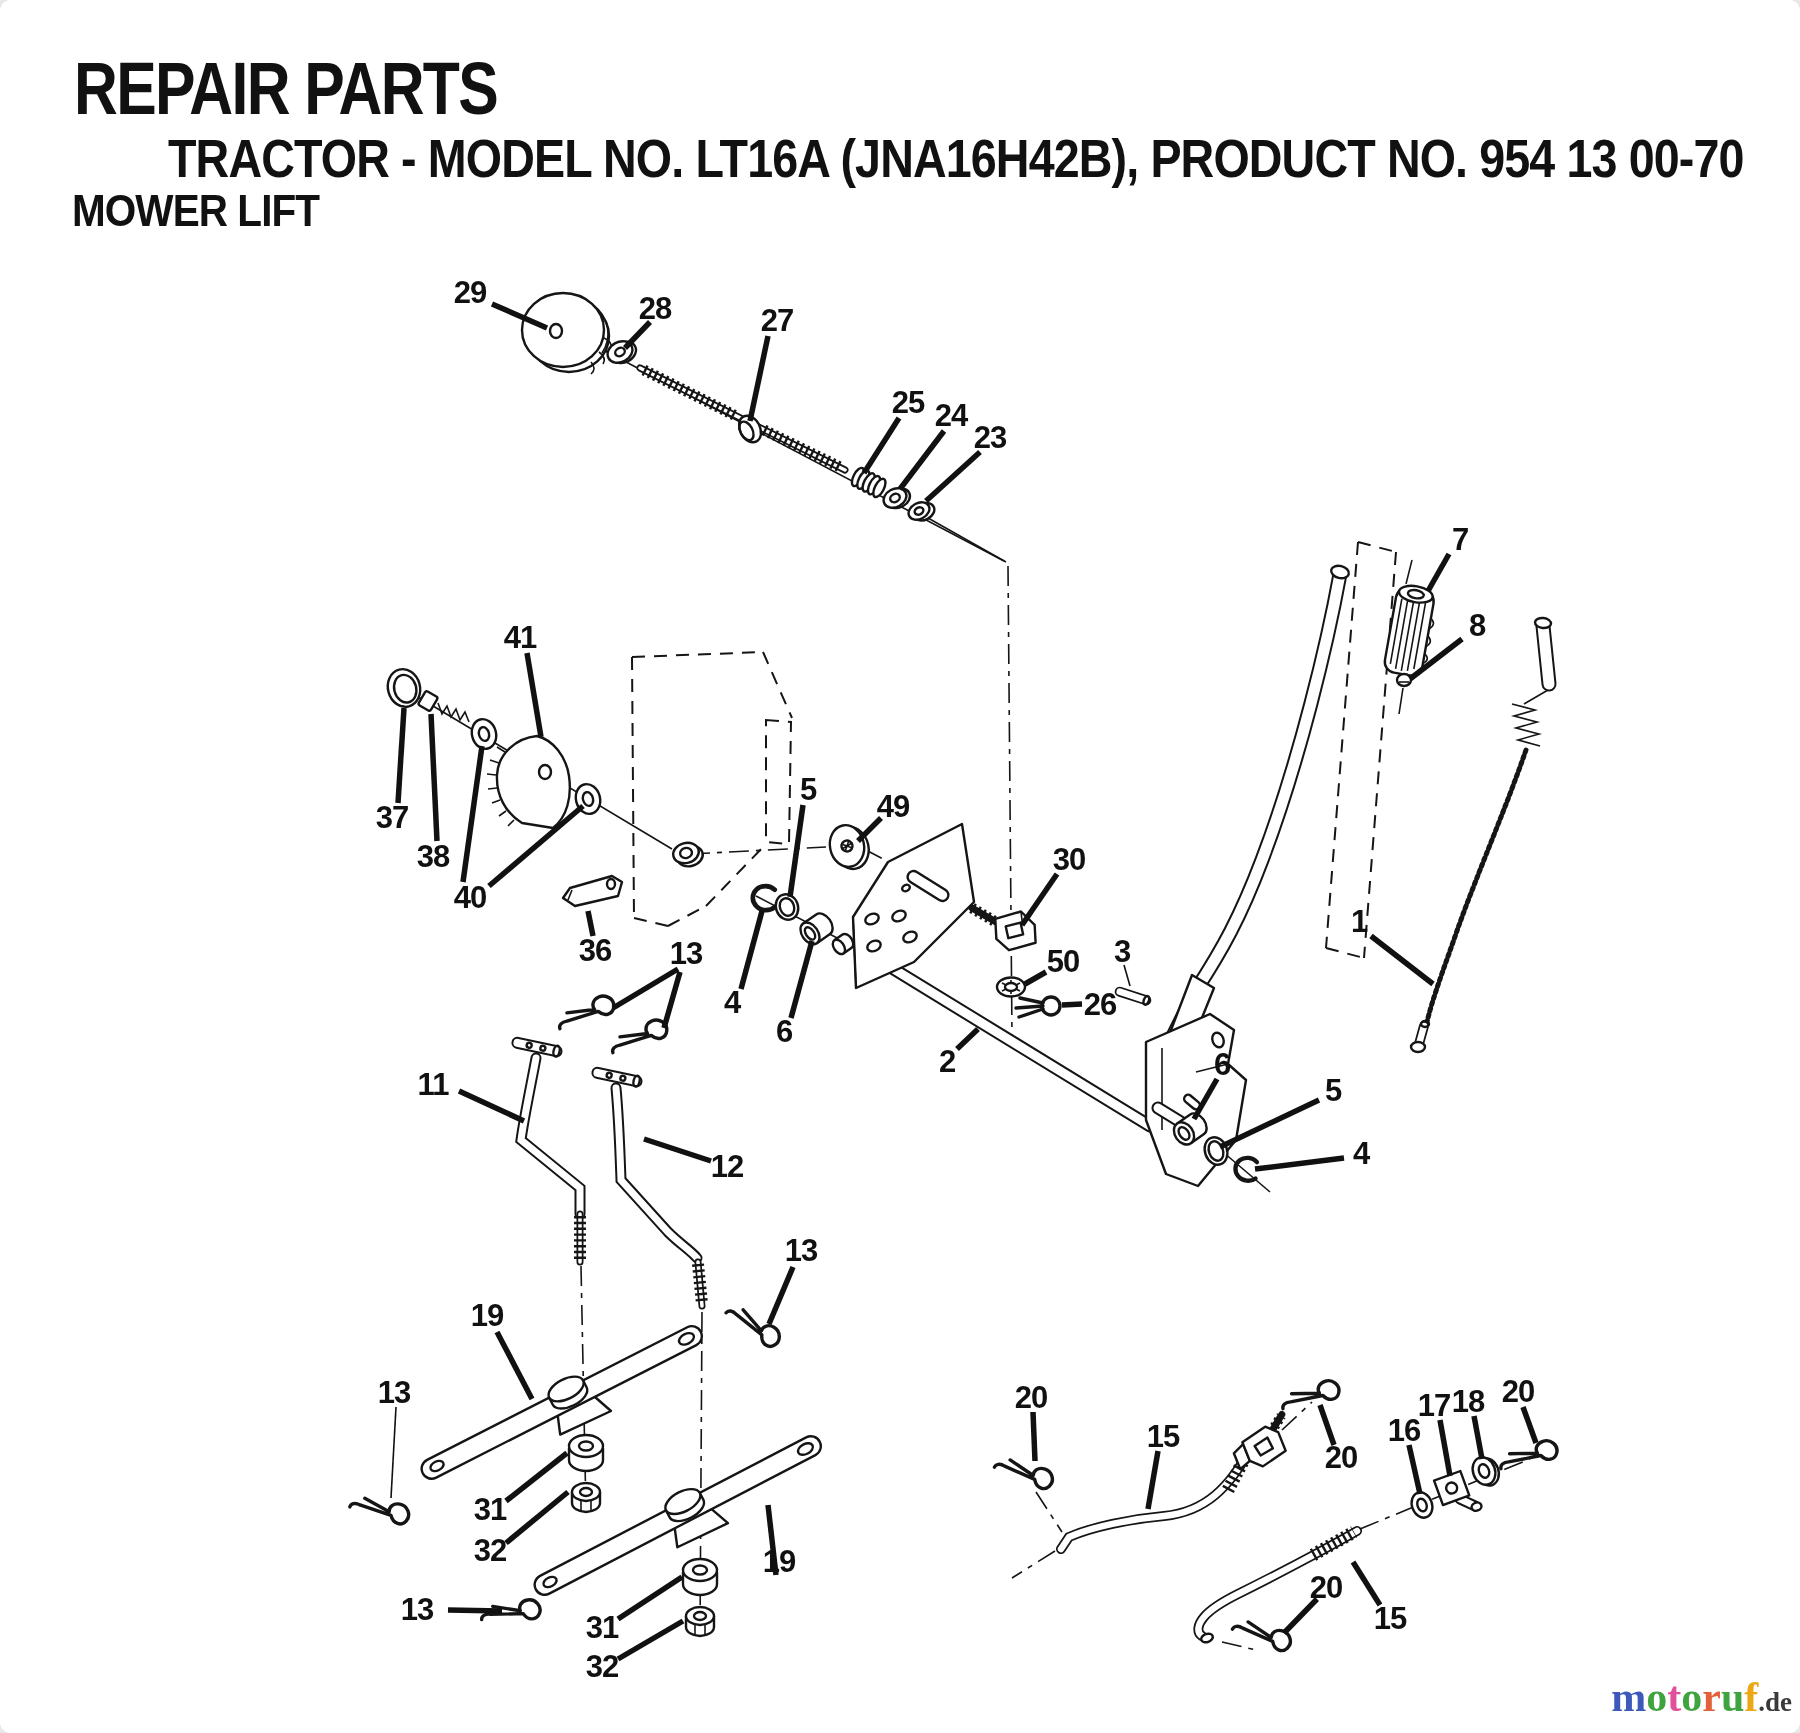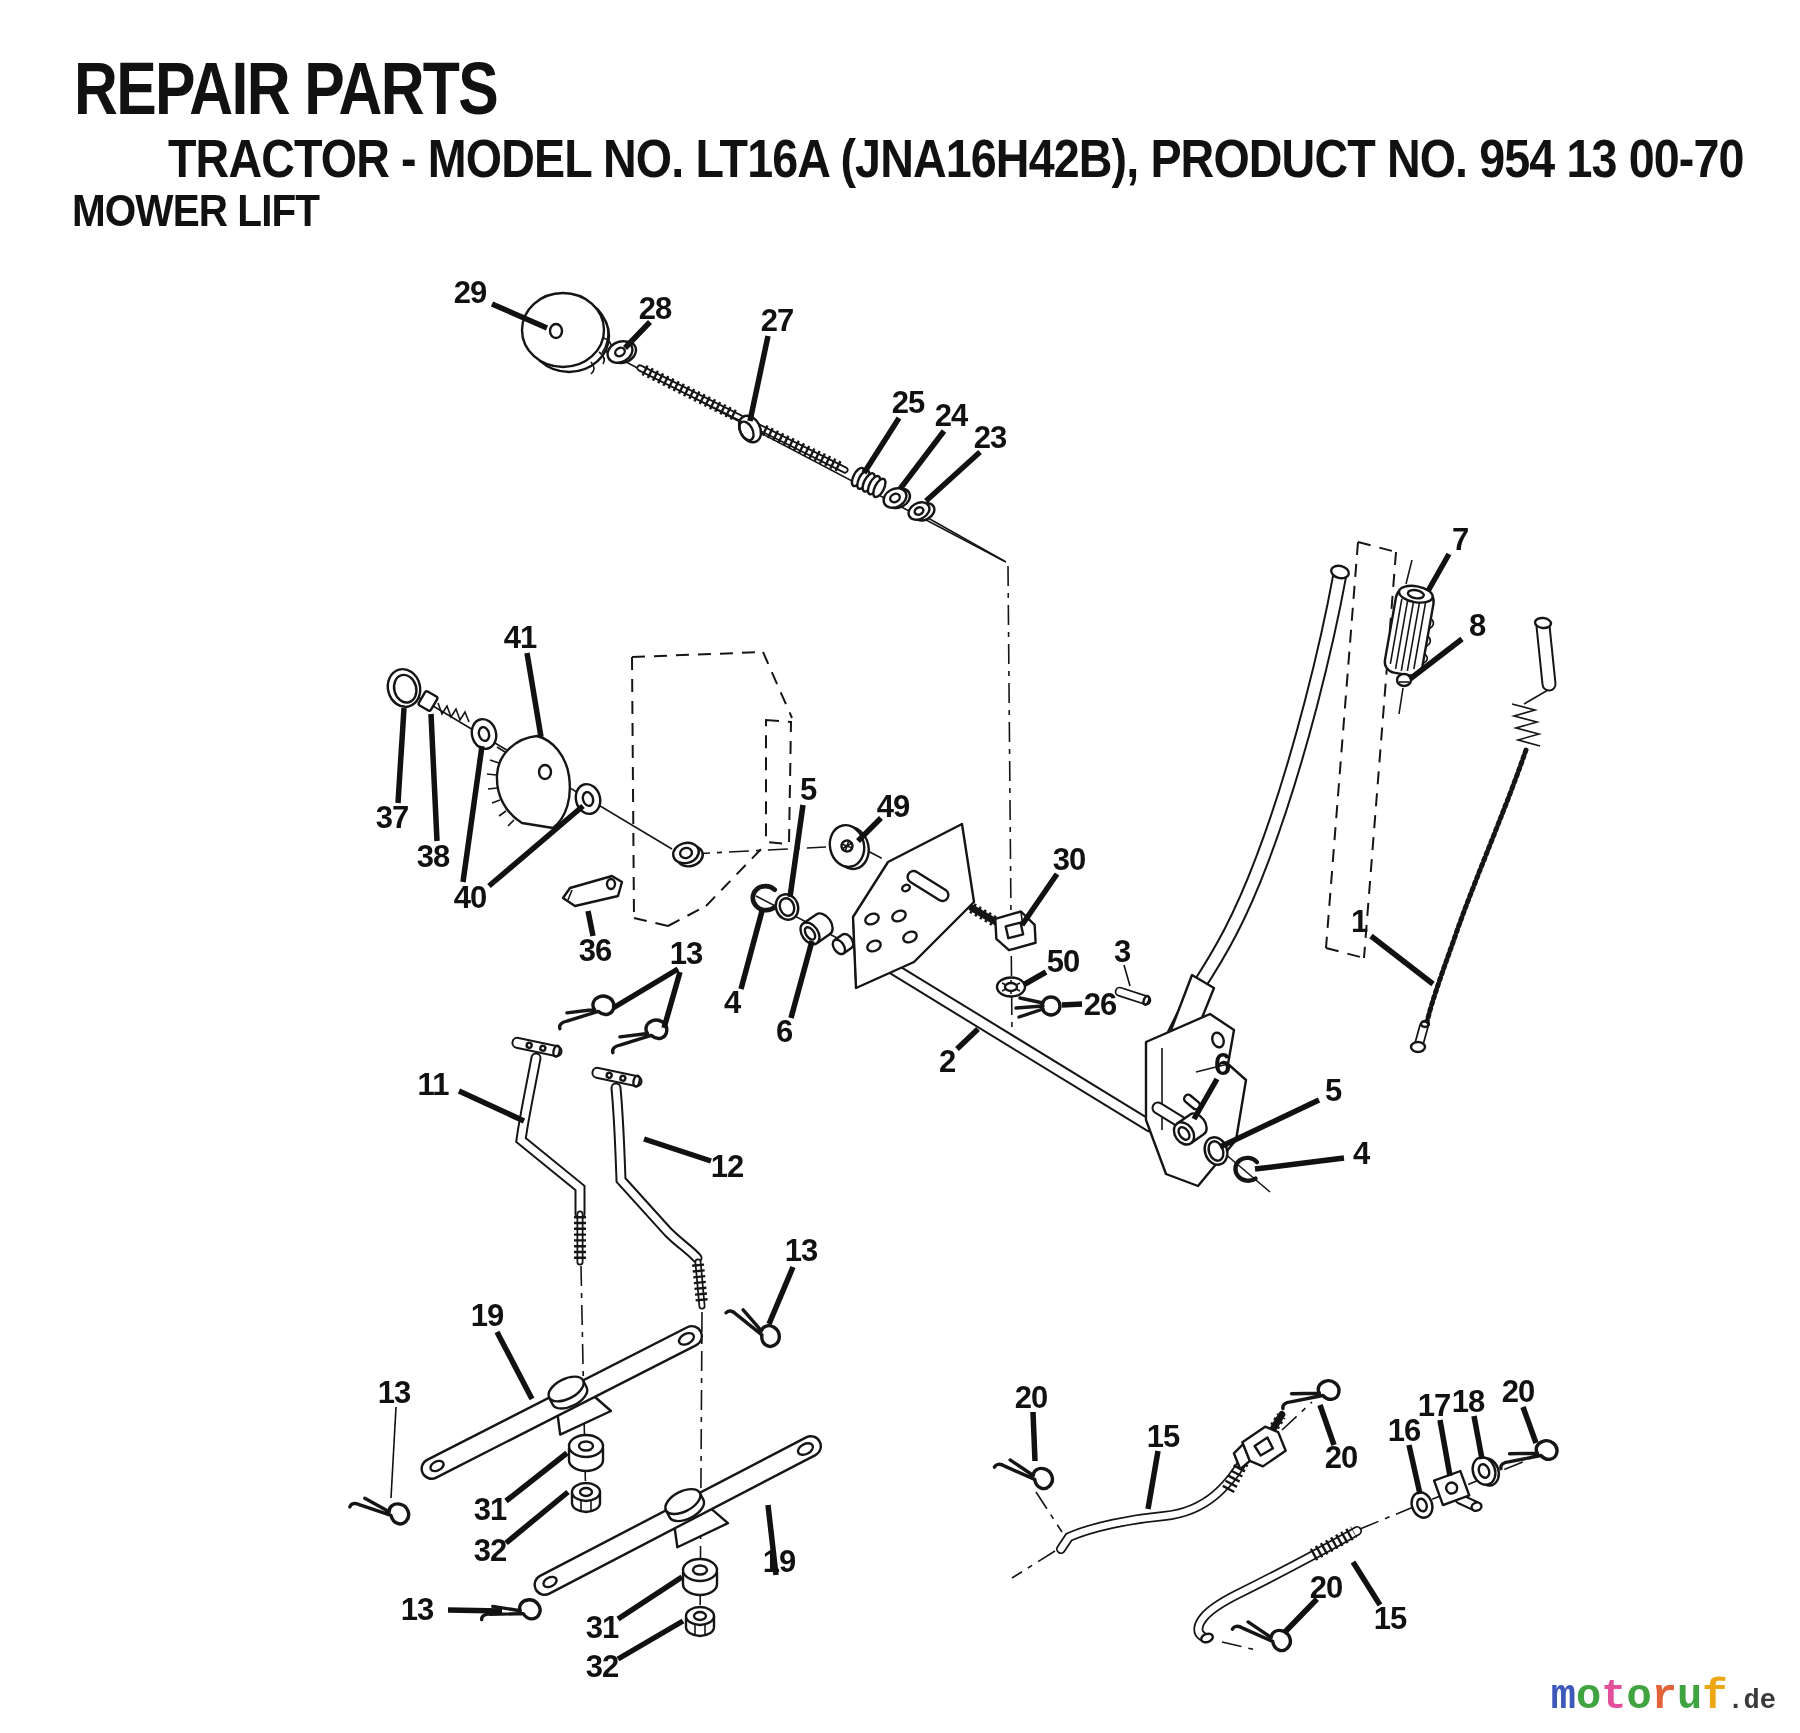--- a/index.html
+++ b/index.html
@@ -1,24 +1,24 @@
 <!DOCTYPE html>
 <html><head>
 <meta charset="utf-8">
 <style>
   html,body{margin:0;padding:0;background:#e8e8e8;}
   .page{position:relative;width:1800px;height:1733px;background:#ffffff;overflow:hidden;
-        font-family:"Liberation Sans", sans-serif;color:#111;}
+        font-family:"Liberation Sans", sans-serif;color:#111;border-radius:11px;}
   .hdr-title{position:absolute;left:74px;top:46px;font-size:74px;font-weight:700;letter-spacing:-2px;
              transform:scaleX(.82);transform-origin:left top;white-space:nowrap;}
   .hdr-sub{position:absolute;left:168px;top:128px;font-size:53px;font-weight:700;letter-spacing:-1px;
            transform:scaleX(.88);transform-origin:left top;white-space:nowrap;}
   .hdr-section{position:absolute;left:72px;top:186px;font-size:44px;font-weight:700;letter-spacing:-1px;
                transform:scaleX(.92);transform-origin:left top;white-space:nowrap;}
-  .watermark{position:absolute;right:24px;bottom:12px;font-family:Liberation Mono, monospace;
+  .watermark{position:absolute;right:8px;bottom:12px;font-family:Liberation Serif, serif;
              font-weight:700;font-size:42px;letter-spacing:0px;white-space:nowrap;}
   .watermark .suffix{font-size:27px;color:#3a3a3a;font-weight:700;}
   svg{position:absolute;left:0;top:0;}
   
   .ow{fill:#fff;stroke:#151515;stroke-width:2.4;stroke-linejoin:round;}
   .on{fill:none;stroke:#151515;stroke-width:2.4;stroke-linejoin:round;}
   .t1{fill:none;stroke:#151515;stroke-width:1.6;}
   .cl{fill:none;stroke:#151515;stroke-width:1.6;stroke-dasharray:20 7 5 7;}
   .gh{fill:none;stroke:#151515;stroke-width:2;stroke-dasharray:13 9;}
   .thr{fill:none;stroke:#151515;stroke-dasharray:2.4 3.4;}

